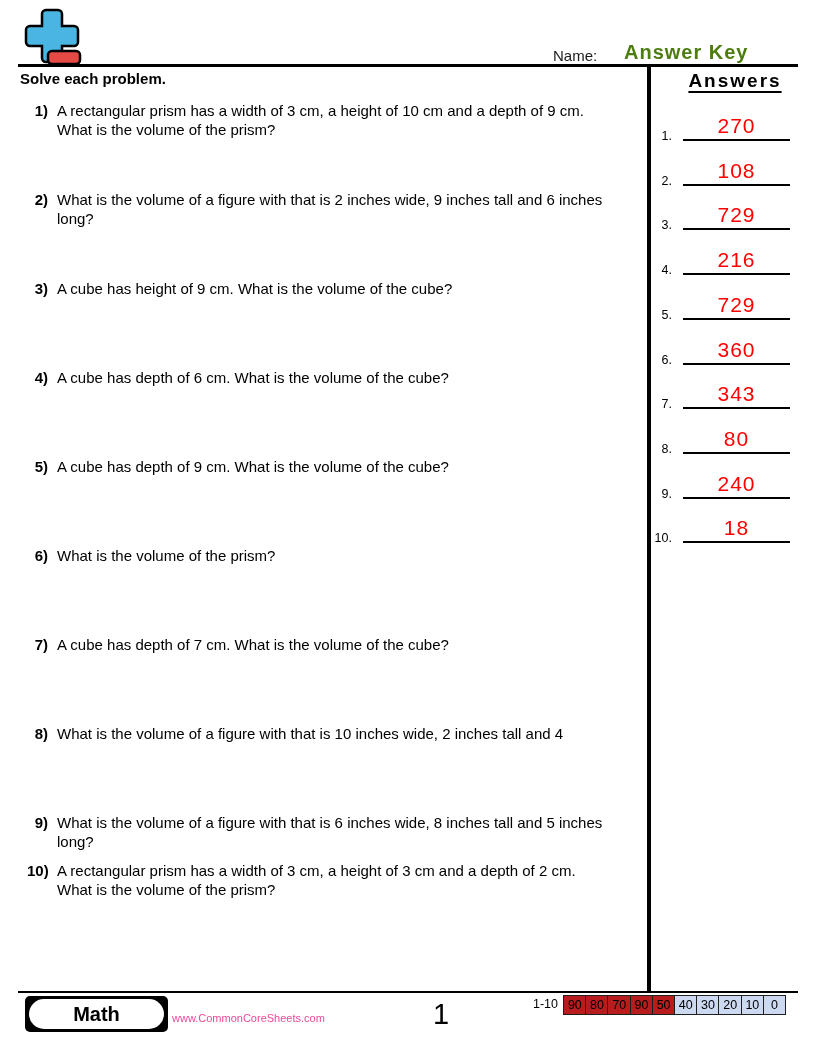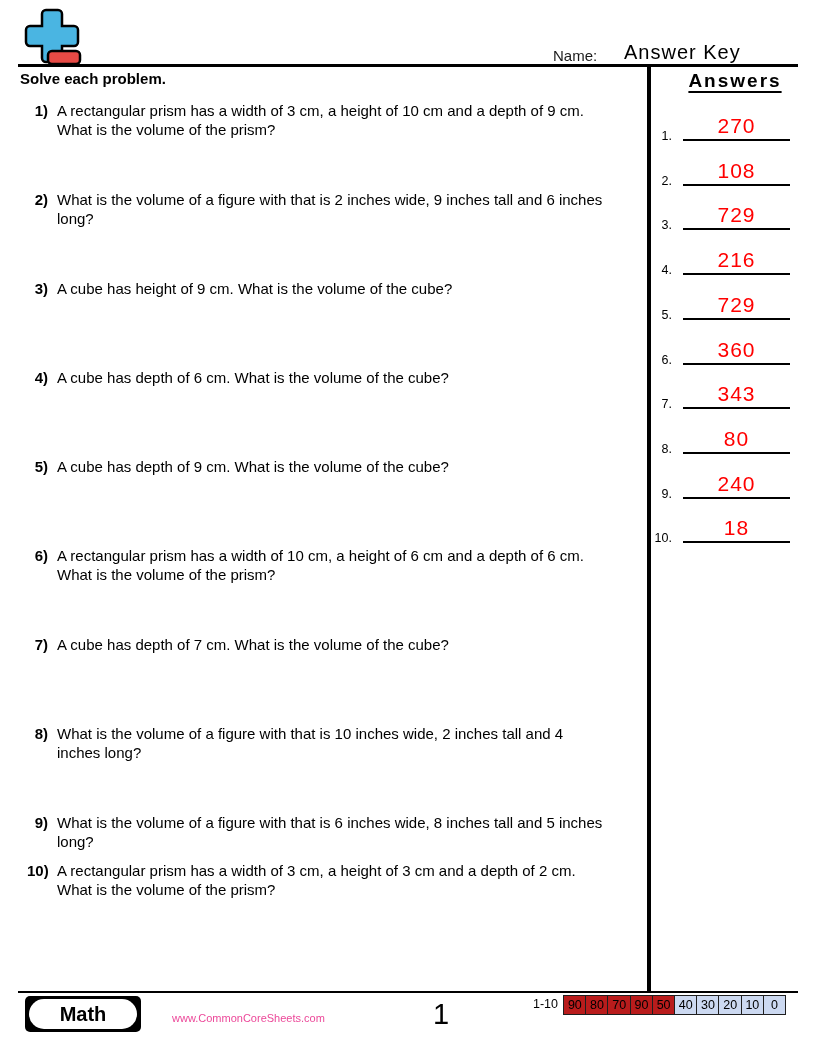--- a/index.html
+++ b/index.html
@@ -17,21 +17,21 @@
   
   .logo { position:absolute; left:22px; top:6px; width:62px; height:62px; }
   .page-title {
     position:absolute; left:327px; top:43px;
     transform:translateX(-50%);
     font-size:18px; color:#1a1a1a; white-space:nowrap;
   }
   .name-label { position:absolute; left:553px; top:47px; font-size:15px; color:#1a1a1a; }
   .name-value {
     position:absolute; left:624px; top:41px;
-    font-size:20px; font-weight:normal; color:#000000; letter-spacing:1px;
+    font-size:20px; font-weight:bold; color:#4d7c0f; letter-spacing:1px;
     white-space:nowrap;
   }
   .header-rule { position:absolute; left:18px; width:780px; top:64px; height:3px; background:#000; }
   .instructions { position:absolute; left:20px; top:70px; font-size:15px; font-weight:bold; }
 
   
   .divider-double {
     position:absolute; left:647px; top:67px; height:925px; width:2px;
     border-left:2px solid #000; border-right:2px solid #000;
   }
@@ -51,21 +51,21 @@
   .ans-line { margin-left:35px; width:107px; height:0; border-bottom:2px solid #000; }
 
   
   .question { position:absolute; left:27px; width:612px; display:flex; }
   .q-num { font-weight:bold; width:21px; text-align:right; font-size:15px; line-height:19px; flex:none; }
   .q-text { margin-left:9px; font-size:15px; line-height:19px; }
 
   
   .footer-rule { position:absolute; left:18px; width:780px; top:991px; height:2px; background:#000; }
   .math-badge {
-    position:absolute; left:25px; top:996px; width:116px; height:36px;
+    position:absolute; left:25px; top:996px; width:143px; height:36px;
     background:#000; border-radius:5px;
   }
   .math-badge-pill {
     position:absolute; left:4px; right:4px; top:3px; bottom:3px;
     background:#fff; border-radius:15px;
     display:flex; align-items:center; justify-content:center;
     font-size:20px; font-weight:bold; color:#000;
   }
   .website { position:absolute; left:172px; top:1012px; font-size:11px; color:#ec4899; }
   .page-number { position:absolute; left:441px; top:998px; transform:translateX(-50%); font-size:29px; }
@@ -192,37 +192,35 @@
   <div class="question" style="top: 457px;">
     <span class="q-num">5)</span>
     <span class="q-text">
           <div>A cube has depth of 9 cm. What is the volume of the cube?</div>
         </span>
   </div>
 
   <div class="question" style="top: 546px;">
     <span class="q-num">6)</span>
     <span class="q-text">
-          <div>A rectangular prism has a width of 10 cm, a height of 6 cm and a depth of 6 cm.</div>
           <div>What is the volume of the prism?</div>
         </span>
   </div>
 
   <div class="question" style="top: 635px;">
     <span class="q-num">7)</span>
     <span class="q-text">
           <div>A cube has depth of 7 cm. What is the volume of the cube?</div>
         </span>
   </div>
 
   <div class="question" style="top: 724px;">
     <span class="q-num">8)</span>
     <span class="q-text">
           <div>What is the volume of a figure with that is 10 inches wide, 2 inches tall and 4</div>
-          <div>inches long?</div>
         </span>
   </div>
 
   <div class="question" style="top: 813px;">
     <span class="q-num">9)</span>
     <span class="q-text">
           <div>What is the volume of a figure with that is 6 inches wide, 8 inches tall and 5 inches</div>
           <div>long?</div>
         </span>
   </div>

